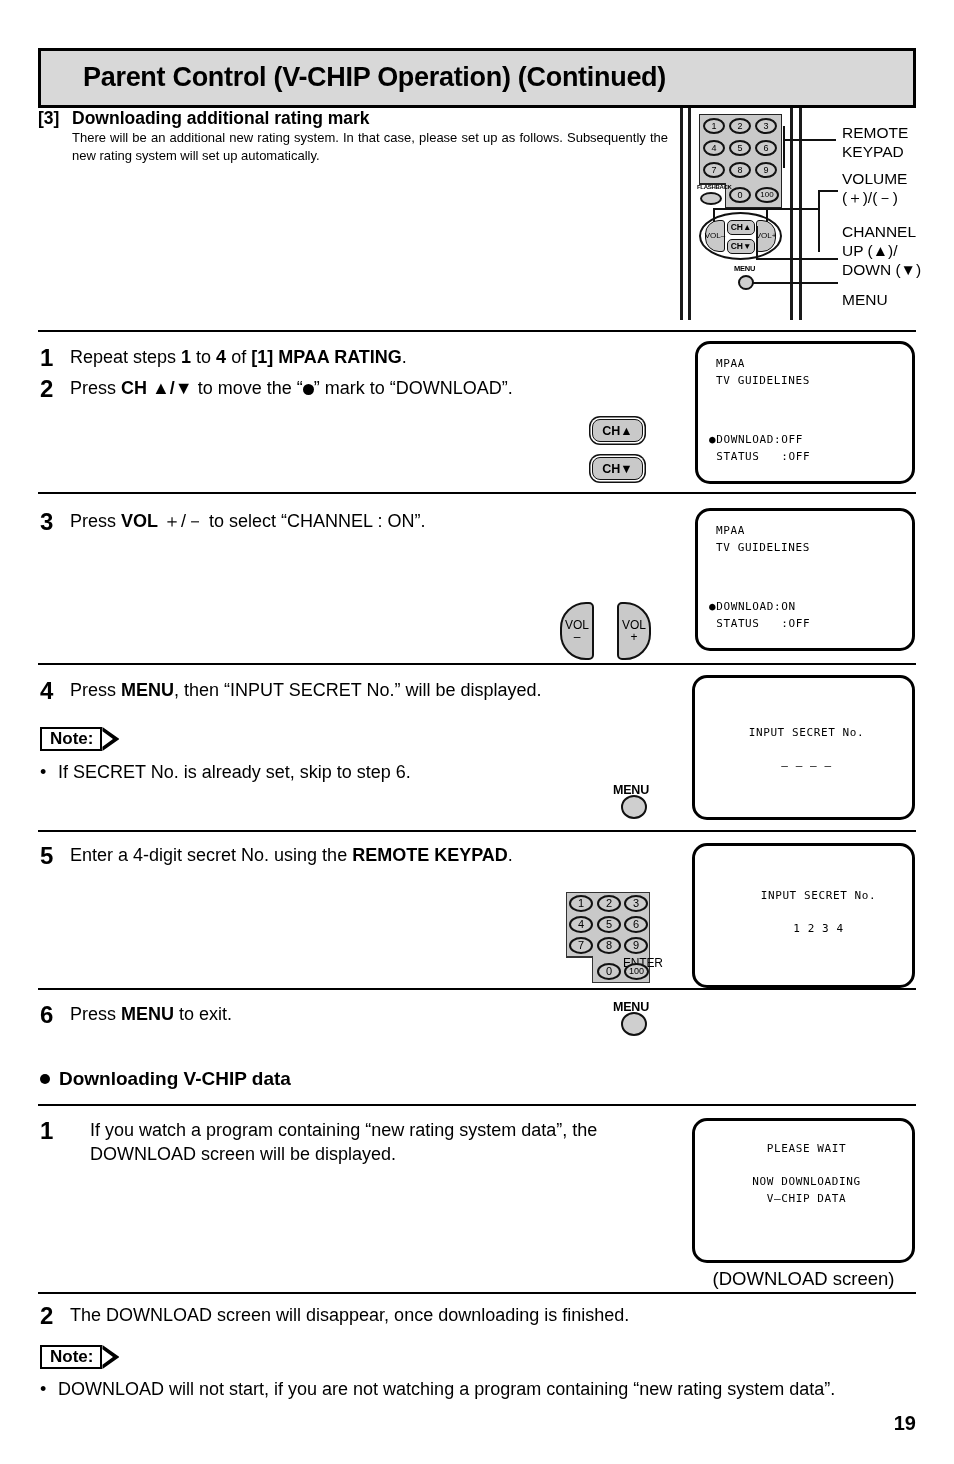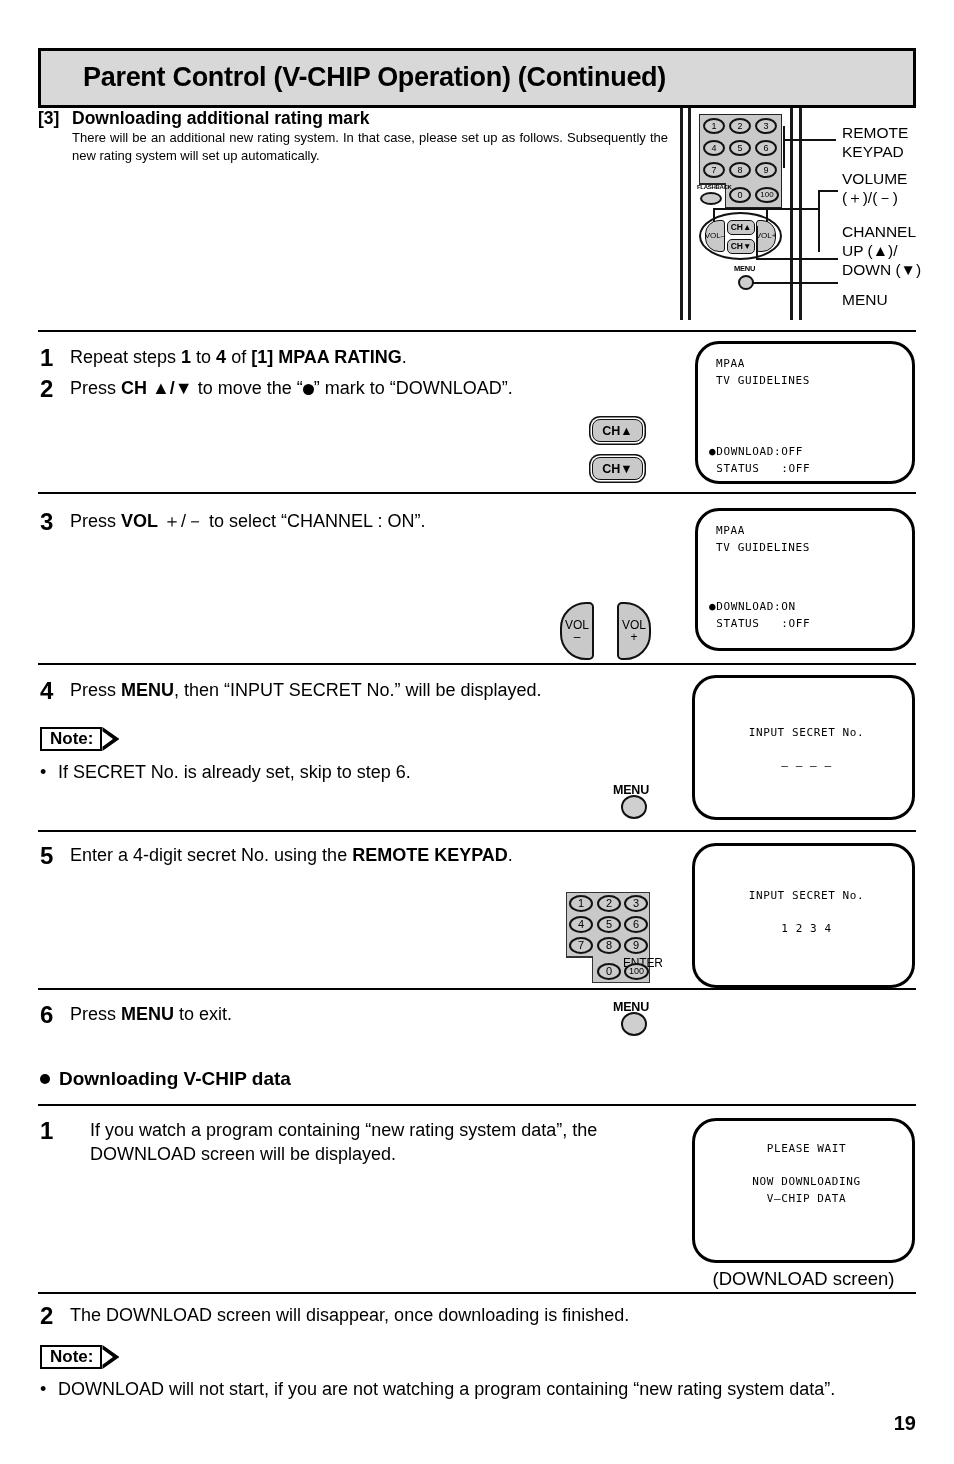--- a/index.html
+++ b/index.html
@@ -214,21 +214,21 @@
   }
   .sect-head .sh-dot {
     width: 10px; height: 10px; background: #000;
     border-radius: 50%; margin-right: 9px;
   }
 
   
   .tv {
     position: absolute;
     border: 3px solid #000;
-    border-radius: 24px;
+    border-radius: 15px;
     background: #fff;
     box-sizing: border-box;
   }
   .tv-osd {
     position: absolute;
     font-family: "DejaVu Sans Mono", monospace;
     font-size: 11px;
     line-height: 1.5;
     letter-spacing: 0.6px;
     white-space: pre;
@@ -418,21 +418,21 @@
       <span>Press </span><b>CH ▲/▼</b><span>  to move the “</span><span class="blackdot"></span><span>” mark to “DOWNLOAD”.</span>
     </span>
   </div>
 
   <div class="btn-chh" style="left:592px; top:419px;">CH▲</div>
   <div class="btn-chh" style="left:592px; top:457px;">CH▼</div>
 
   <div class="tv" style="left:695px; top:341px; width:220px; height:143px;">
     <div class="tv-osd" style="left:18px; top:12px;"><span>MPAA</span>
 <span>TV GUIDELINES</span></div>
-    <div class="tv-osd" style="left:11px; top:100px;"><span>●DOWNLOAD:OFF</span>
+    <div class="tv-osd" style="left:11px; top:88px;"><span>●DOWNLOAD:OFF</span>
 <span> STATUS   :OFF</span></div>
   </div>
 
   <div class="step" style="left:40px; top:509px; width:640px;">
     <span class="step-num">3</span>
     <span class="step-text">
       <span>Press </span><b>VOL</b><span>  ＋/－  to select “CHANNEL : ON”.</span>
     </span>
   </div>
 
@@ -497,21 +497,21 @@
     <div class="kp-key" style="left:64px; top:28px; width:24px; height:17px;">6</div>
     <div class="kp-key" style="left:9px;  top:49px; width:24px; height:17px;">7</div>
     <div class="kp-key" style="left:37px; top:49px; width:24px; height:17px;">8</div>
     <div class="kp-key" style="left:64px; top:49px; width:24px; height:17px;">9</div>
     <div class="kp-enter" style="left:63px; top:68px;">ENTER</div>
     <div class="kp-key" style="left:37px; top:75px; width:24px; height:17px;">0</div>
     <div class="kp-key hundred" style="left:64px; top:75px; width:25px; height:17px;">100</div>
   </div>
 
   <div class="tv" style="left:692px; top:843px; width:223px; height:145px;">
-    <div class="tv-osd" style="left:0; top:42px; width:223px; text-align:center;"><span>INPUT SECRET No.</span>
+    <div class="tv-osd" style="left:0; top:42px; width:223px; text-align:center;padding-left:12px;"><span>INPUT SECRET No.</span>
 
 <span>1 2 3 4</span></div>
   </div>
 
   <div class="step" style="left:40px; top:1002px; width:640px;">
     <span class="step-num">6</span>
     <span class="step-text">
       <span>Press </span><b>MENU</b><span> to exit.</span>
     </span>
   </div>

